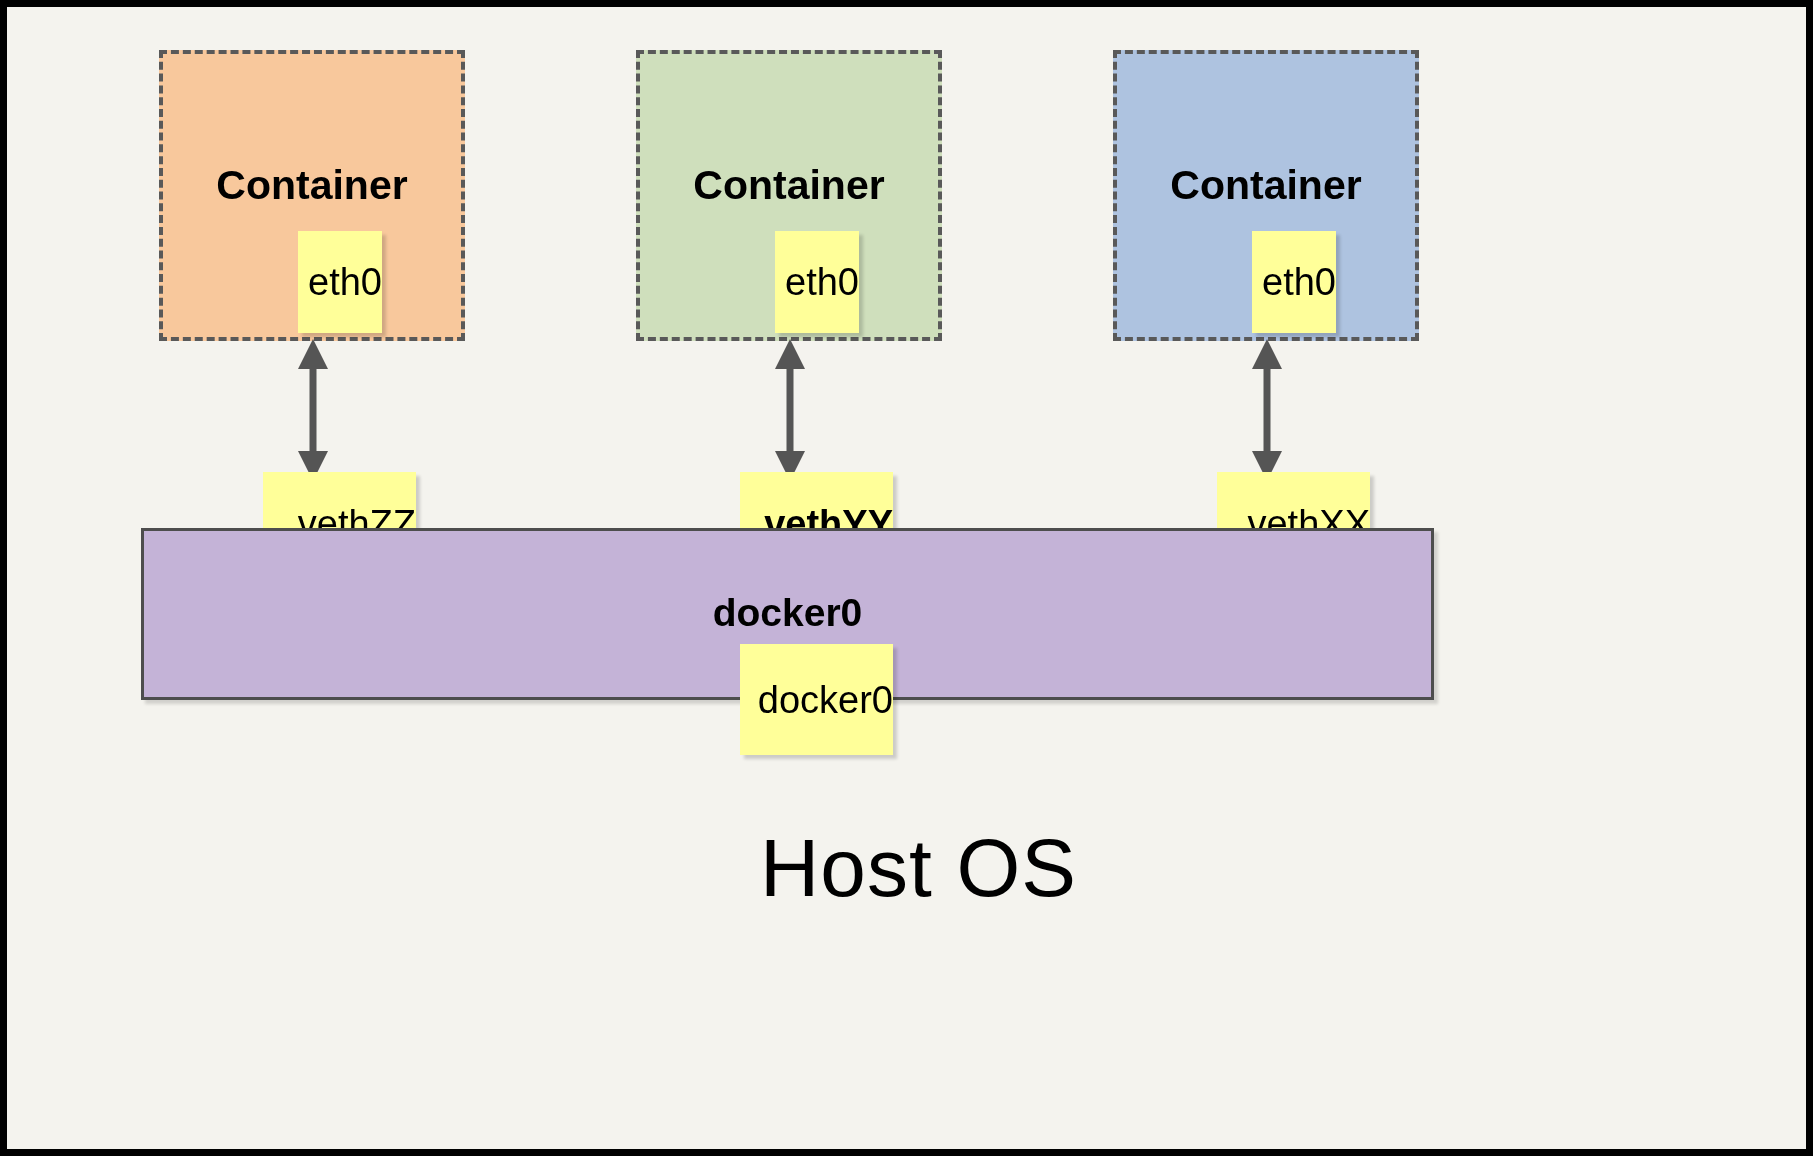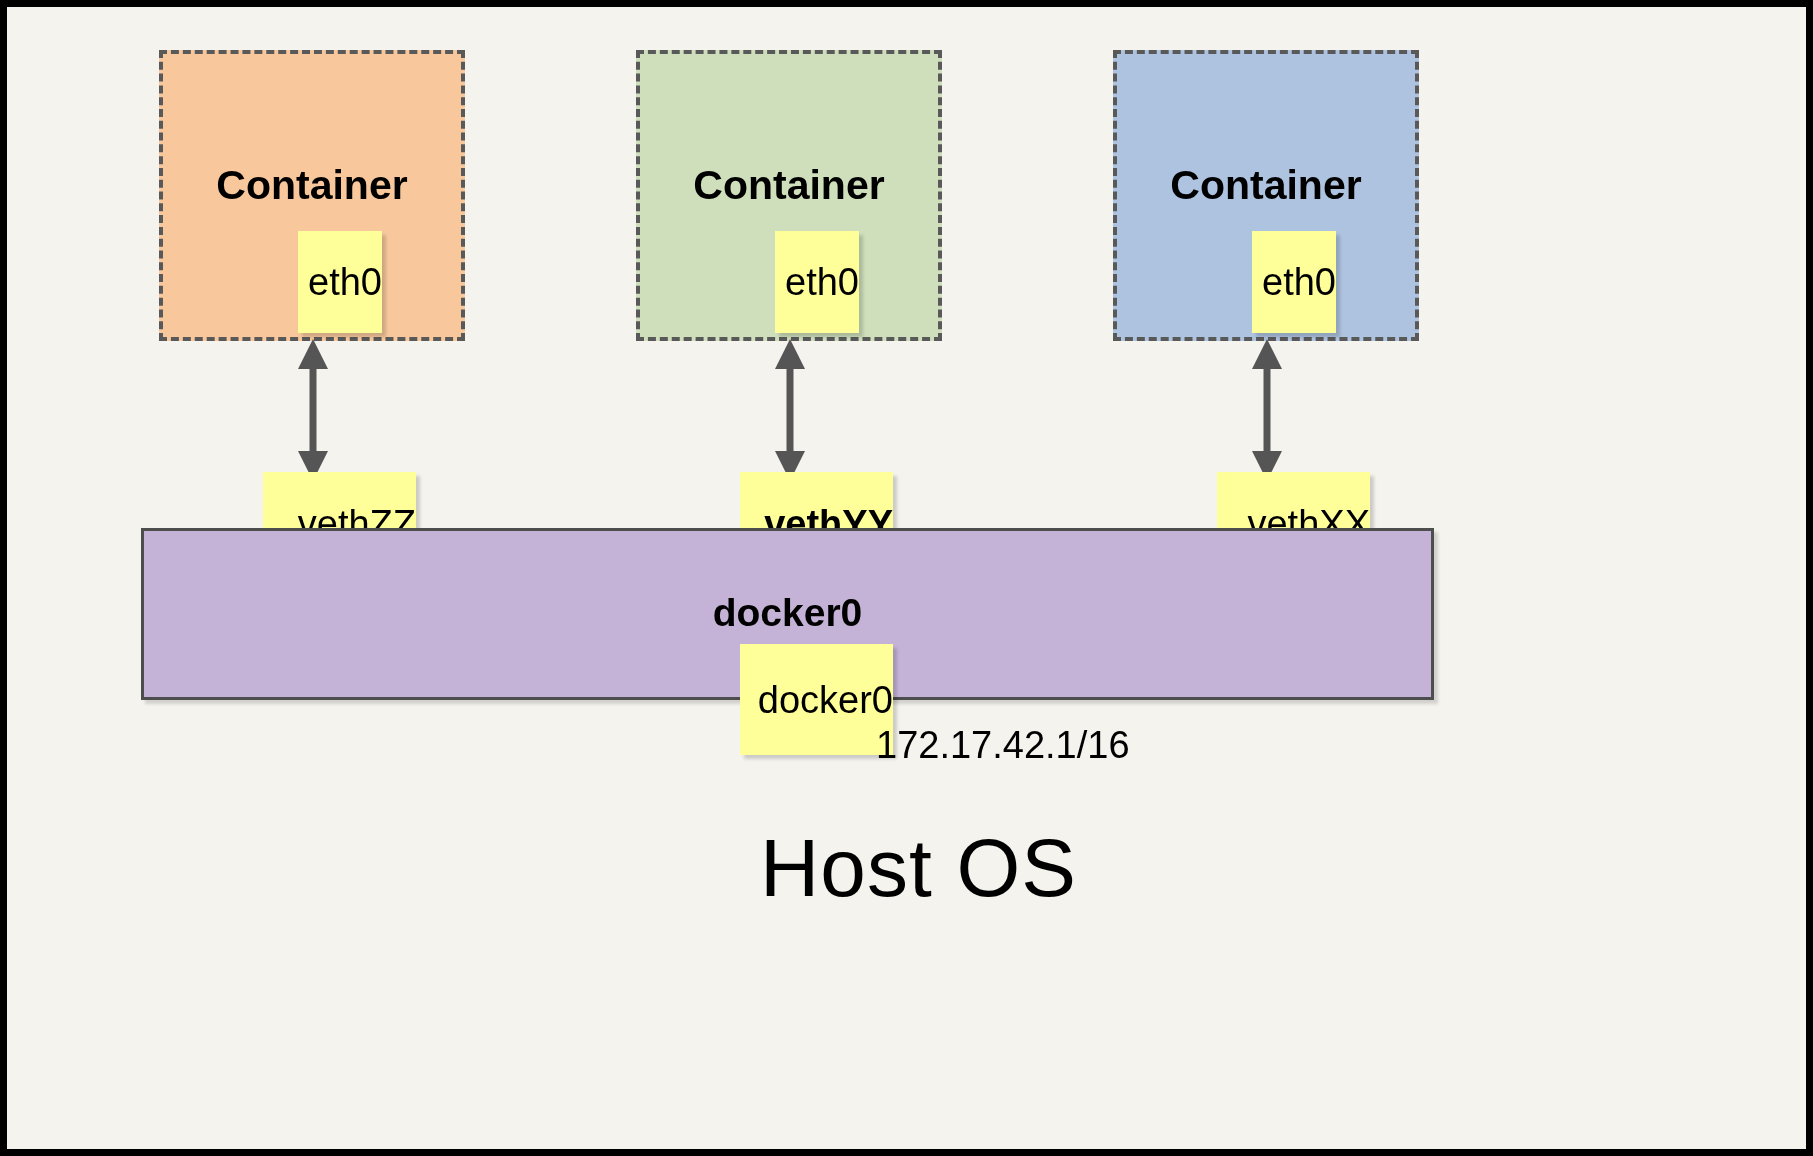--- a/index.html
+++ b/index.html
@@ -155,18 +155,17 @@
     </div>
 
     <div id="docker-bar" style="left:134px; top:521px; width:1293px; height:172px;">
       <div id="docker-bar-label" style="top:60px;">docker0</div>
     </div>
 
     <div class="note" style="left:705px; top:637px; width:153px; height:111px;">
       <span>docker0</span>
     </div>
 
-    <div id="ip-label" style="left:869px; top:717px;">172.17.42.1/16</div>
 
     <div id="host-os" style="top:814px;">Host OS</div>
 
   </div>
 </div>
 
 </body></html>

